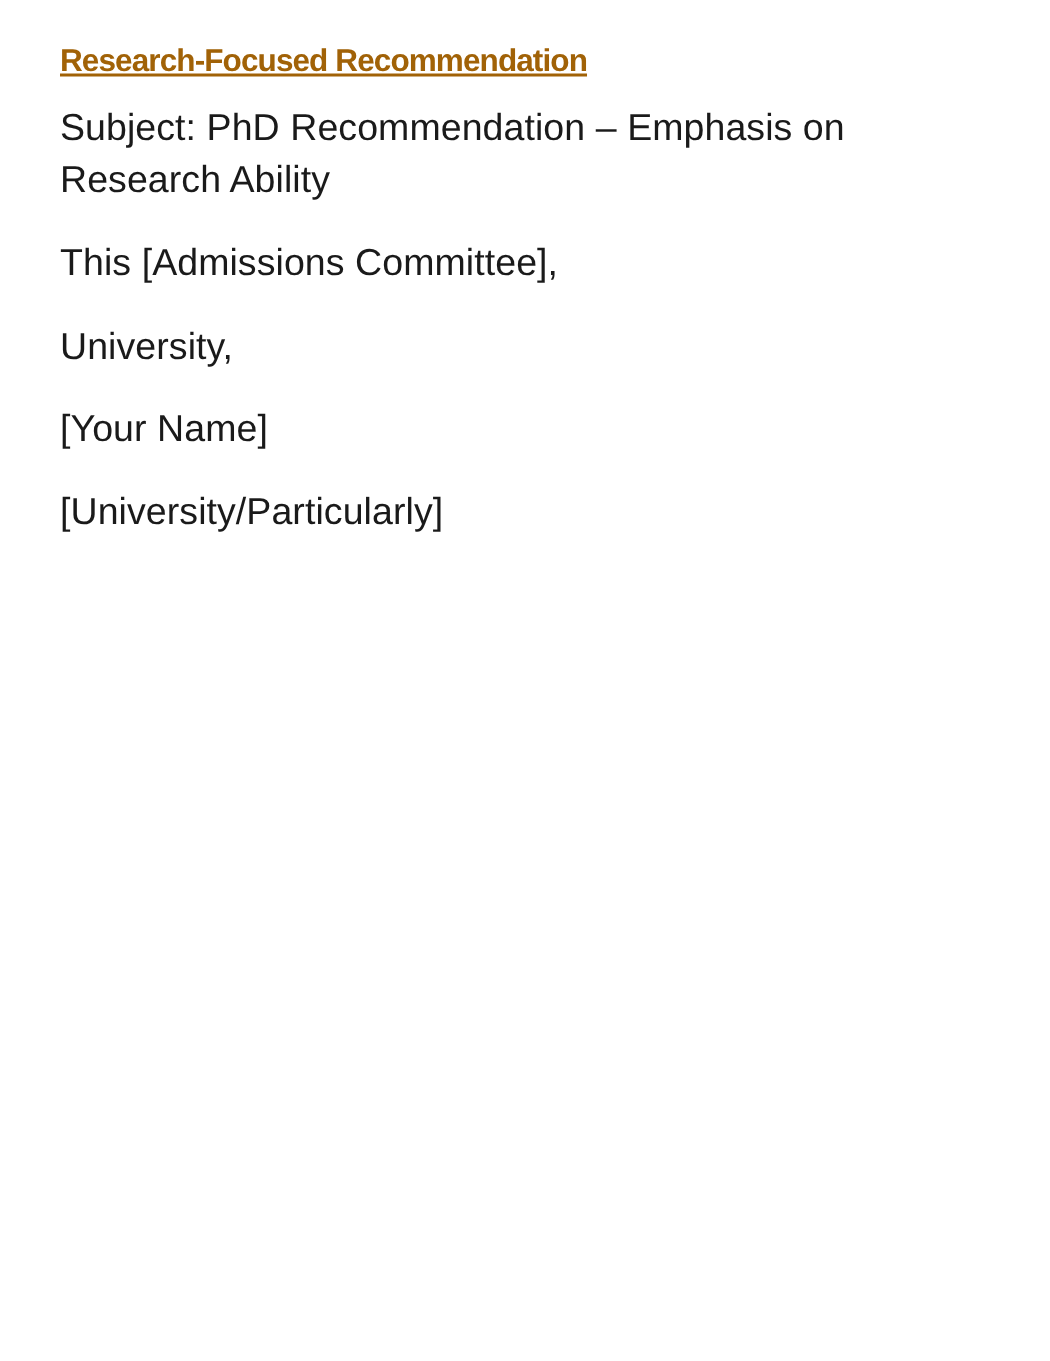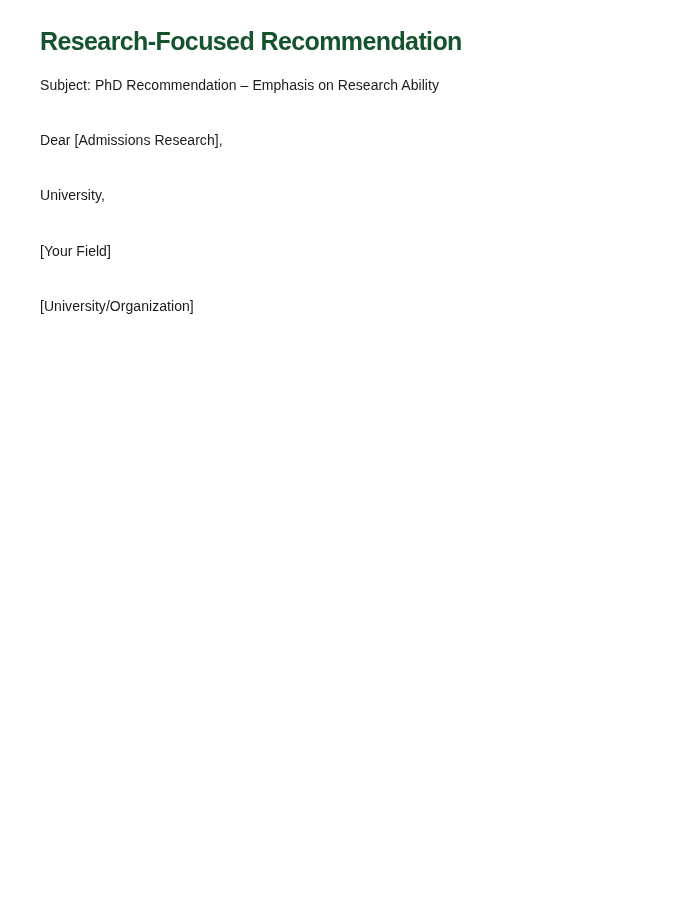--- a/index.html
+++ b/index.html
@@ -13,37 +13,38 @@
       overflow: hidden;
       font-family: "Liberation Sans", "DejaVu Sans", sans-serif;
       color: #1a1a1a;
     }
     .letter {
       position: relative;
       padding: 22px 40px 0 40px;
       width: 600px;
     }
     .title {
-      font-size: 25px;
+      font-size: 21px;
       font-weight: bold;
       letter-spacing: -0.6px;
-      color: #14532d;
+      color: #a16207;
       margin: 0 0 8px 0;
       line-height: 38px;
+      text-decoration: underline;
     }
     .para {
-      font-size: 14px;
+      font-size: 25px;
       line-height: 35.2px;
       margin: 0 0 20px 0;
       letter-spacing: 0.05px;
     }
   </style>
 </head>
 <body>
 
 <div class="letter">
   <h1 class="title">Research-Focused Recommendation</h1>
   <p class="para">Subject: PhD Recommendation – Emphasis on Research Ability</p>
-  <p class="para">Dear [Admissions Research],</p>
+  <p class="para">This [Admissions Committee],</p>
   <p class="para">University,</p>
-  <p class="para">[Your Field]</p>
-  <p class="para">[University/Organization]</p>
+  <p class="para">[Your Name]</p>
+  <p class="para">[University/Particularly]</p>
 </div>
 
 </body></html>

